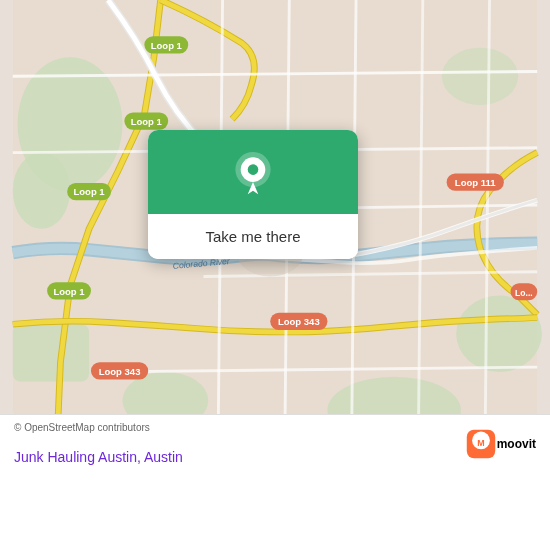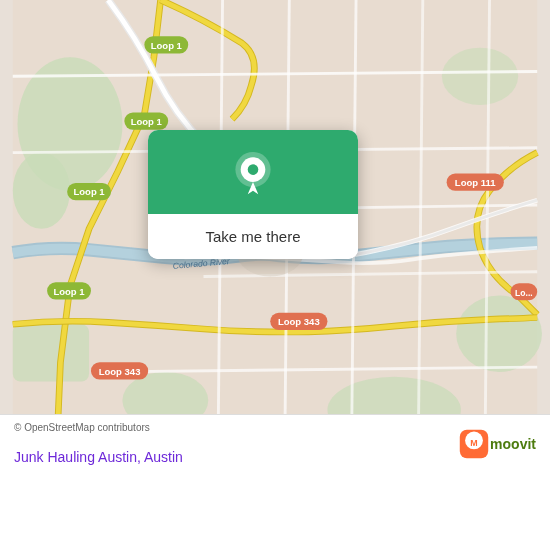--- a/index.html
+++ b/index.html
@@ -59,23 +59,23 @@
       color: #6d28d9;
     }
 
     .moovit-logo {
       display: flex;
       align-items: center;
       gap: 0;
     }
 
     .moovit-text {
-      font-size: 14px;
+      font-size: 12px;
       font-weight: bold;
-      color: #4d7c0f;
+      color: #000000;
     }
 
     .moovit-icon {
       width: 32px;
       height: 32px;
     }
 
     
     .popup-card {
       position: absolute;

